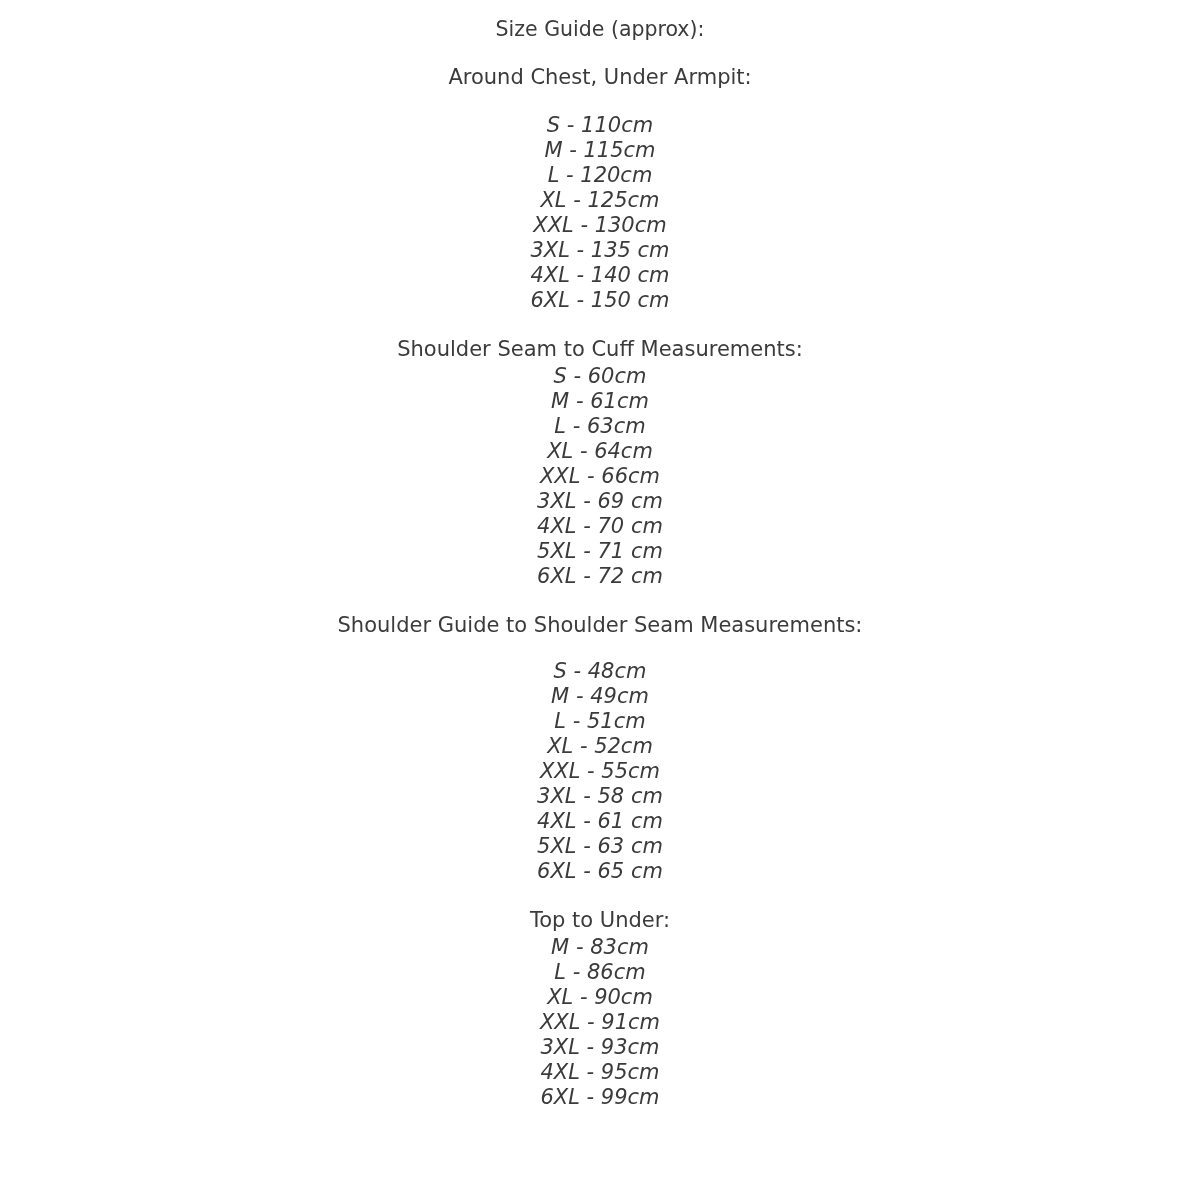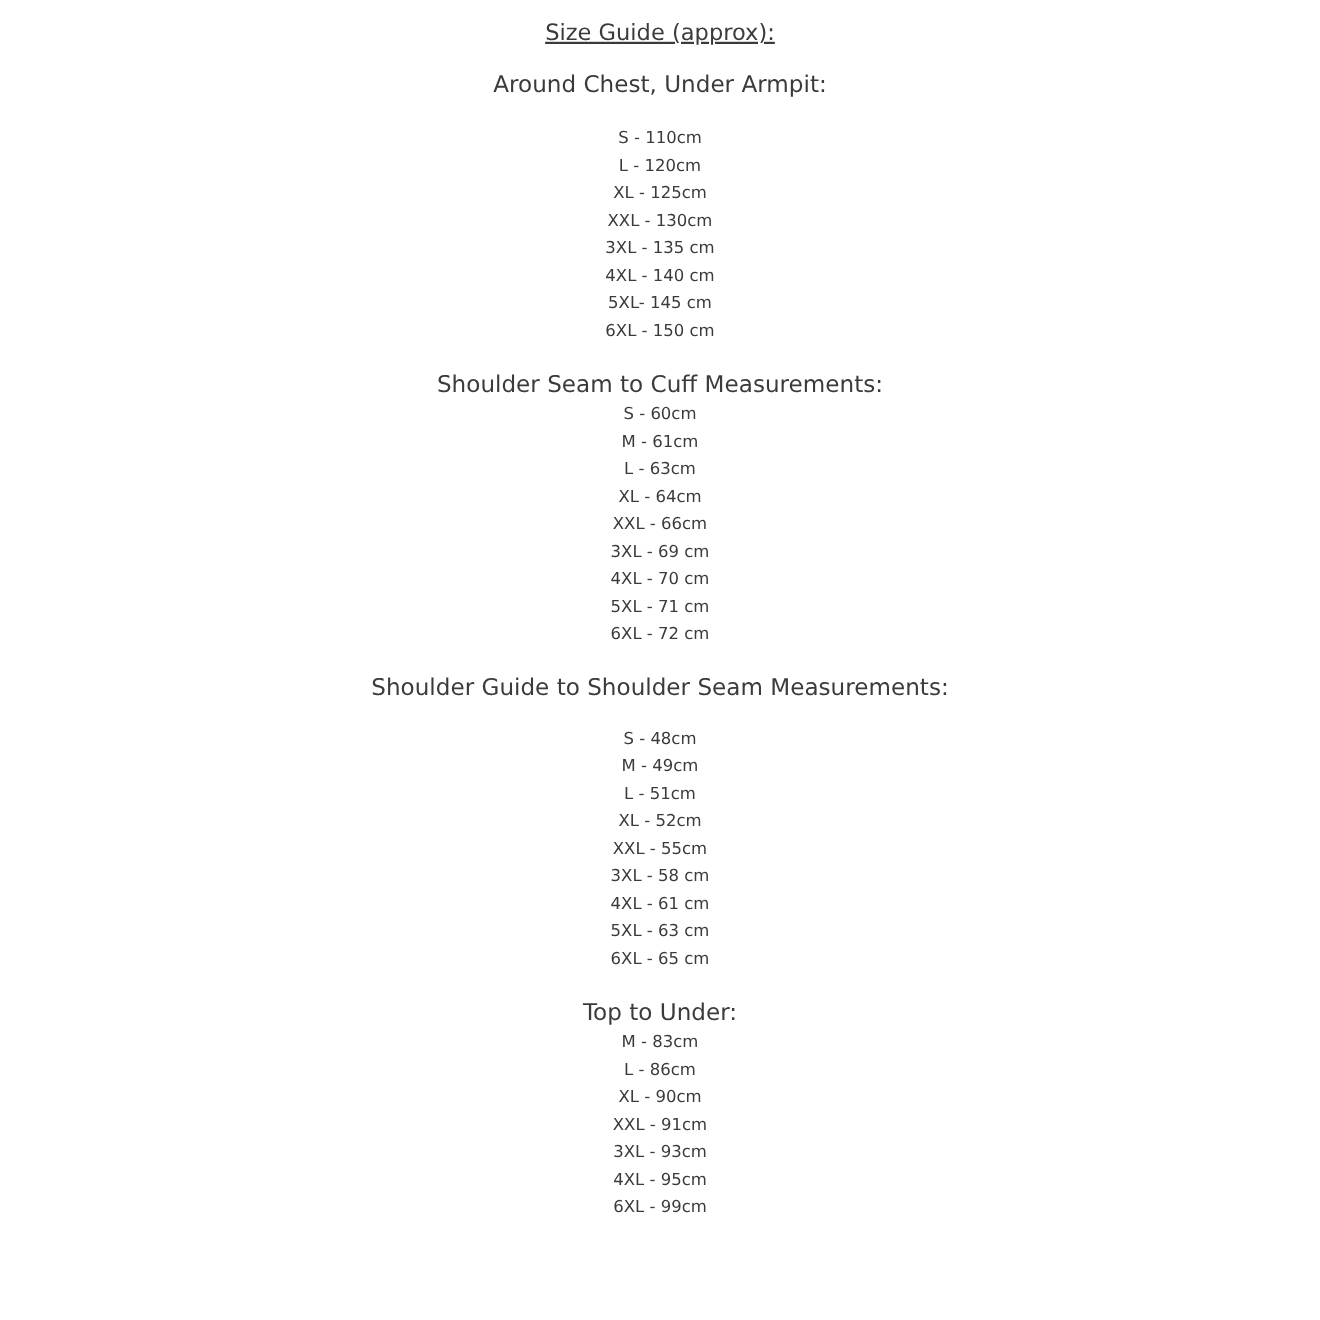--- a/index.html
+++ b/index.html
@@ -15,57 +15,57 @@
     overflow: hidden;
   }
   .page {
     width: 1200px;
     padding-top: 14px;
     box-sizing: border-box;
     text-align: center;
   }
   .title {
     font-size: 20.5px;
-    text-decoration: underline;
     line-height: 30px;
     margin: 0 0 18px 0;
     font-weight: normal;
   }
   .section-head {
     font-size: 21px;
     line-height: 30px;
     margin: 0;
   }
   .line {
-    font-size: 15px;
+    font-size: 21px;
     line-height: 25px;
     margin: 0;
     white-space: pre;
+    font-style: italic;
   }
   .gap-lg { height: 21px; }
   .gap-md { height: 19px; }
   .block { margin: 0; }
 </style>
 </head>
 <body>
 
 <div class="page">
 
   <div class="title">Size Guide (approx):</div>
 
   <div class="block">
     <div class="section-head">Around Chest, Under Armpit:</div>
     <div class="gap-lg"></div>
     <div class="line">S - 110cm</div>
+    <div class="line">M - 115cm</div>
     <div class="line">L - 120cm</div>
     <div class="line">XL - 125cm</div>
     <div class="line">XXL - 130cm</div>
     <div class="line">3XL - 135 cm</div>
     <div class="line">4XL - 140 cm</div>
-    <div class="line">5XL- 145 cm</div>
     <div class="line">6XL - 150 cm</div>
   </div>
 
   <div class="gap-lg"></div>
 
   <div class="block">
     <div class="section-head">Shoulder Seam to Cuff Measurements:</div>
     <div class="line">S - 60cm</div>
     <div class="line">M - 61cm</div>
     <div class="line">L - 63cm</div>

